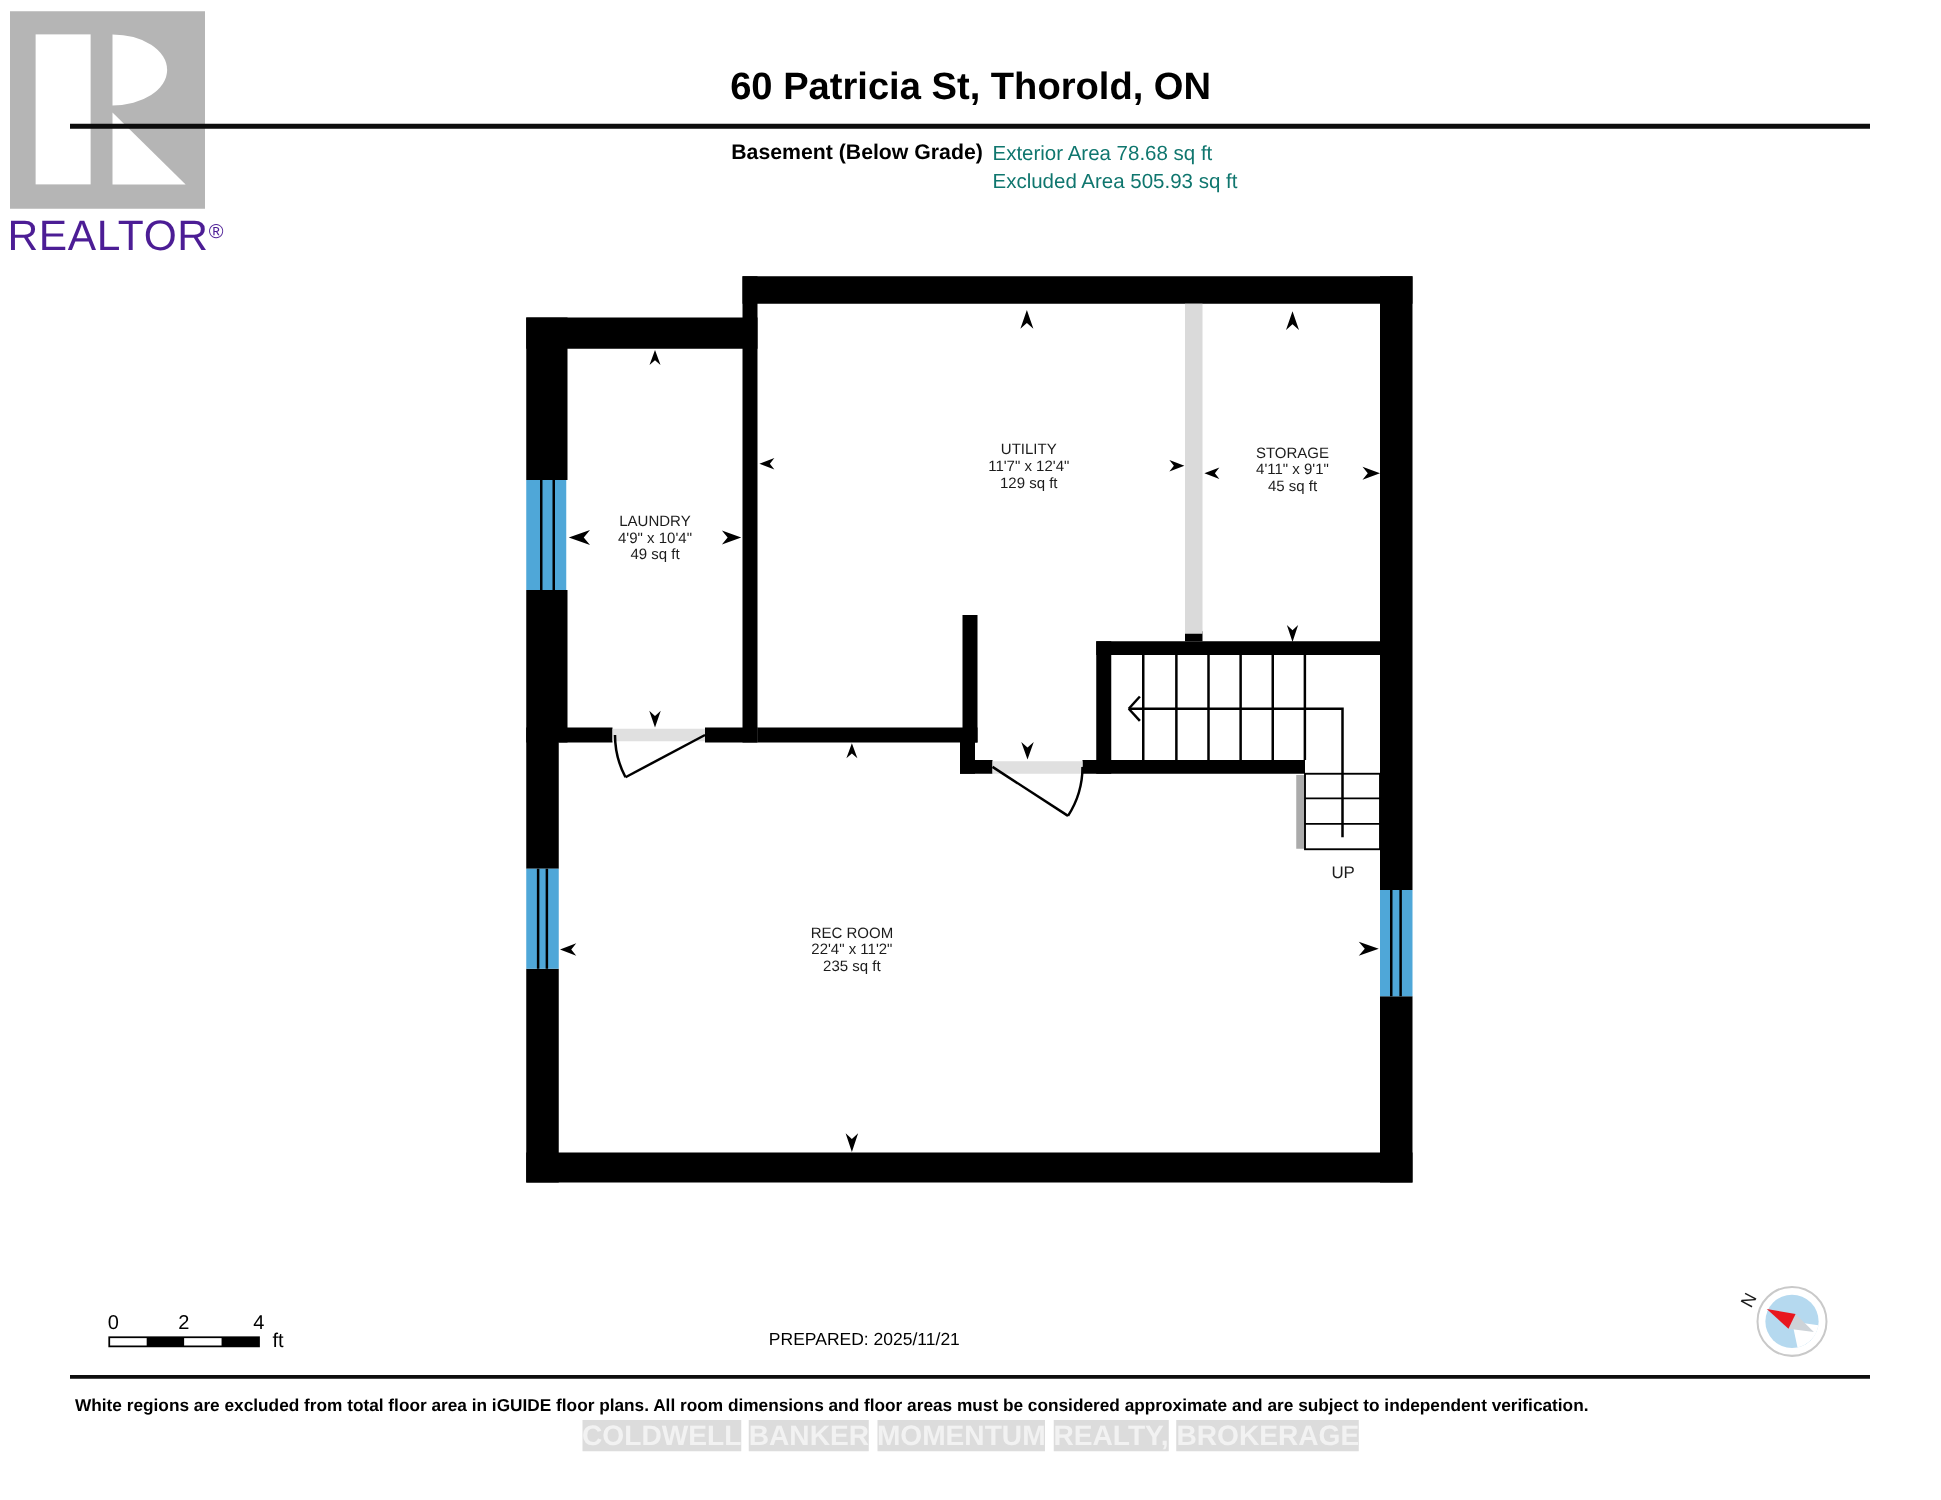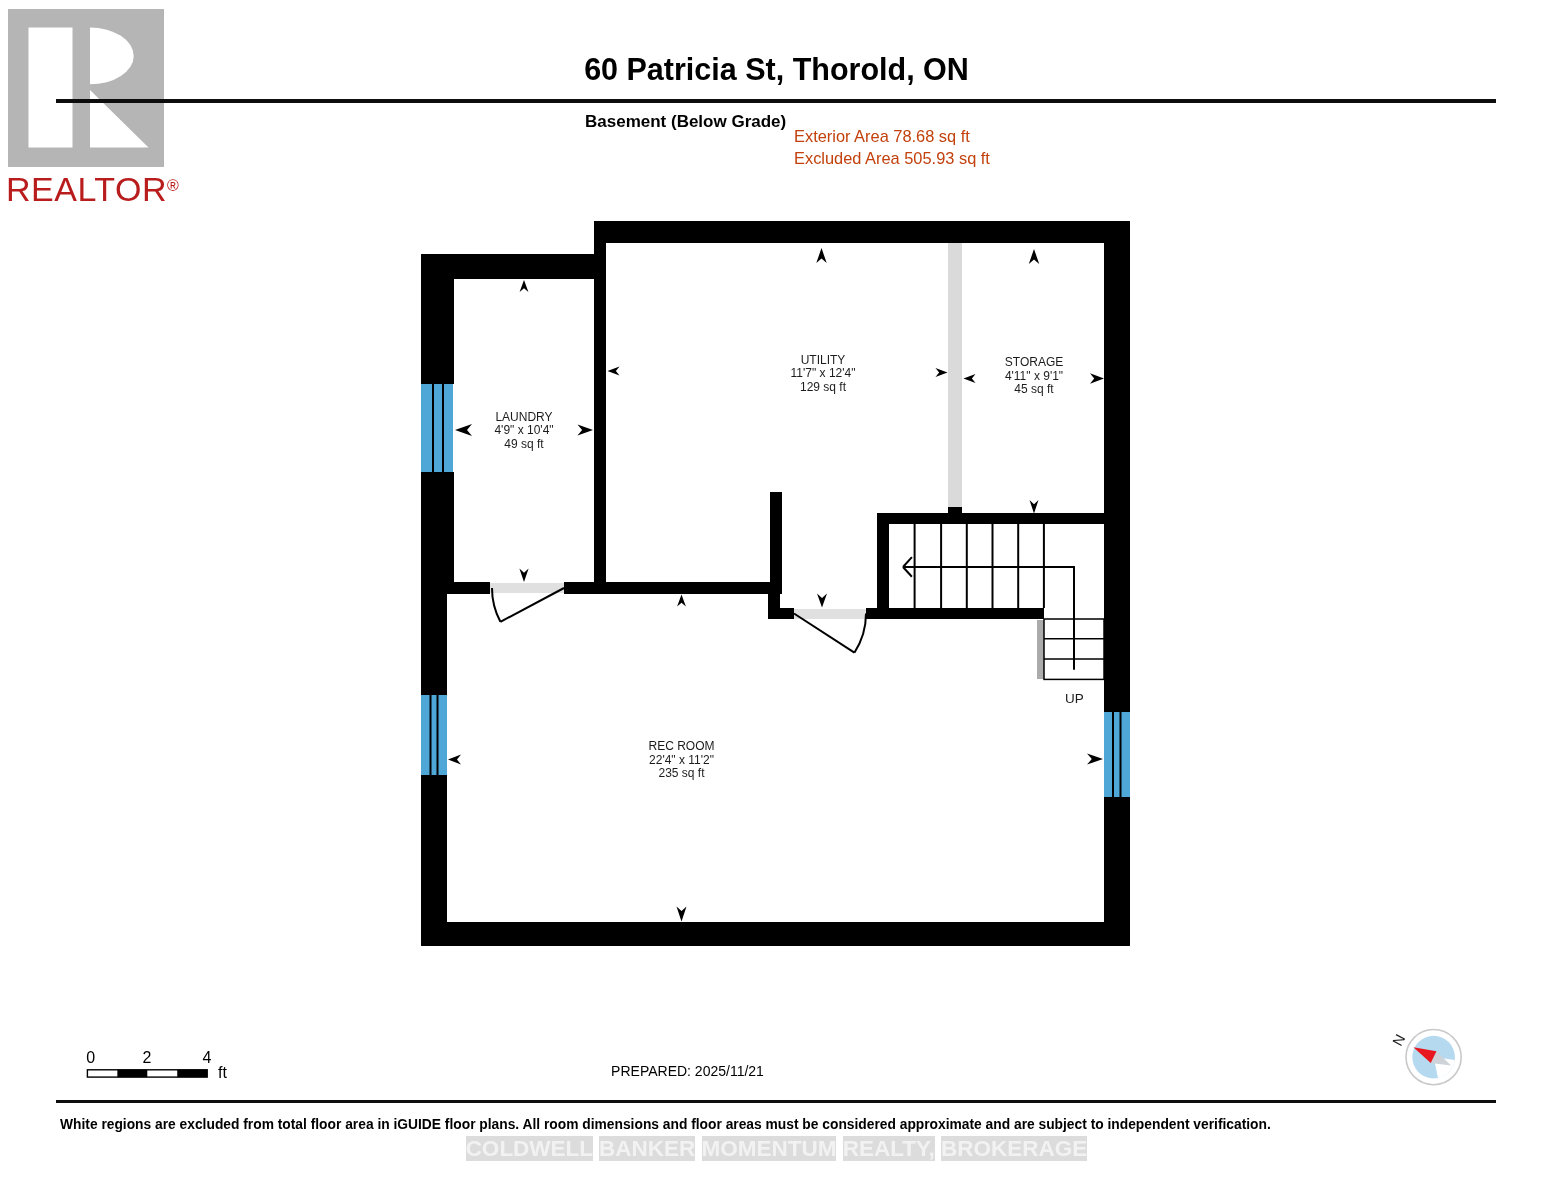--- a/index.html
+++ b/index.html
@@ -10,27 +10,27 @@
 </head>
 <body>
 
 <div class="abs" style="left:8px;top:9px;width:156px;height:158px;background:#b5b5b5;">
   <svg width="156" height="158" viewBox="0 0 156 158" style="position:absolute;left:0;top:0;">
     <rect x="20.5" y="18.5" width="44" height="120" fill="#ffffff"></rect>
     <path d="M 82 18.5 A 43.7 28.4 0 0 1 82 75.3 Z" fill="#ffffff"></path>
     <path d="M 82 81 L 140.5 138.6 L 82 138.6 Z" fill="#ffffff"></path>
   </svg>
 </div>
-<div class="abs" style="left:6px;top:170px;width:200px;font-size:34px;color:#b91c1c;letter-spacing:0.5px;">REALTOR<span style="font-size:16px;vertical-align:10px;">®</span></div>
+<div class="abs" style="left:6px;top:170px;width:200px;font-size:34px;color:#4c1d95;letter-spacing:0.5px;">REALTOR<span style="font-size:16px;vertical-align:10px;">®</span></div>
 
 <div class="abs" style="left:0;top:52px;width:1553px;text-align:center;font-size:30.5px;font-weight:bold;color:#000;">60 Patricia St, Thorold, ON</div>
 <div class="abs" style="left:56px;top:99px;width:1440px;height:3.5px;background:#0d0d0d;"></div>
 
 <div class="abs" style="left:585px;top:112px;font-size:17px;font-weight:bold;color:#000;">Basement (Below Grade)</div>
-<div class="abs" style="left:794px;top:112px;font-size:16.4px;color:#c2410c;line-height:22px;margin-top:13px;">Exterior Area 78.68 sq ft<br>Excluded Area 505.93 sq ft</div>
+<div class="abs" style="left:794px;top:112px;font-size:16.4px;color:#0f766e;line-height:22px;">Exterior Area 78.68 sq ft<br>Excluded Area 505.93 sq ft</div>
 
 <svg class="abs" style="left:0;top:0;" width="1553" height="1200" viewBox="0 0 1553 1200">
   <g fill="#000000">
 
     <rect x="594" y="221" width="536" height="22"></rect>
     <rect x="421" y="254" width="185" height="25"></rect>
     <rect x="421" y="254" width="33" height="130"></rect>
     <rect x="421" y="472" width="33" height="122"></rect>
     <rect x="421" y="582" width="26" height="113"></rect>
     <rect x="421" y="775" width="26" height="171"></rect>
@@ -141,21 +141,21 @@
     <text x="30.7" y="23">0</text>
     <text x="87" y="23">2</text>
     <text x="147" y="23">4</text>
     <text x="158" y="37.5" text-anchor="start">ft</text>
   </g>
   <rect x="27.4" y="29.8" width="119.8" height="7.3" fill="#fff" stroke="#000" stroke-width="1.4"></rect>
   <rect x="57.35" y="29.8" width="29.95" height="7.3" fill="#000"></rect>
   <rect x="117.25" y="29.8" width="29.95" height="7.3" fill="#000"></rect>
 </svg>
 
-<div class="abs" style="left:12px;top:1063px;width:1351px;text-align:center;font-size:14px;color:#000;">PREPARED: 2025/11/21</div>
+<div class="abs" style="left:0;top:1063px;width:1351px;text-align:center;font-size:14px;color:#000;padding-left:16px;">PREPARED: 2025/11/21</div>
 
 <svg class="abs" style="left:1385px;top:1012px;" width="95" height="95" viewBox="0 0 95 95">
   <circle cx="48.6" cy="45.1" r="27.6" fill="#ffffff" stroke="#c9c9c9" stroke-width="1.6"></circle>
   <circle cx="48.6" cy="45.1" r="21.3" fill="#b5d9ef"></circle>
   <path d="M 48.6 45.1 L 69.7 48.1 A 21.3 21.3 0 0 1 53.0 65.9 Z" fill="#ffffff"></path>
   <polygon points="66.1,53.6 45.75,50.94 51.45,39.26" fill="#cdd3d8"></polygon>
   <polygon points="28.4,35.2 45.75,50.94 51.45,39.26" fill="#e8171f"></polygon>
   <text x="9.5" y="33.5" transform="rotate(-62 14 29)" font-family="Liberation Sans, sans-serif" font-size="14.5" fill="#1a1a1a">N</text>
 </svg>
 

